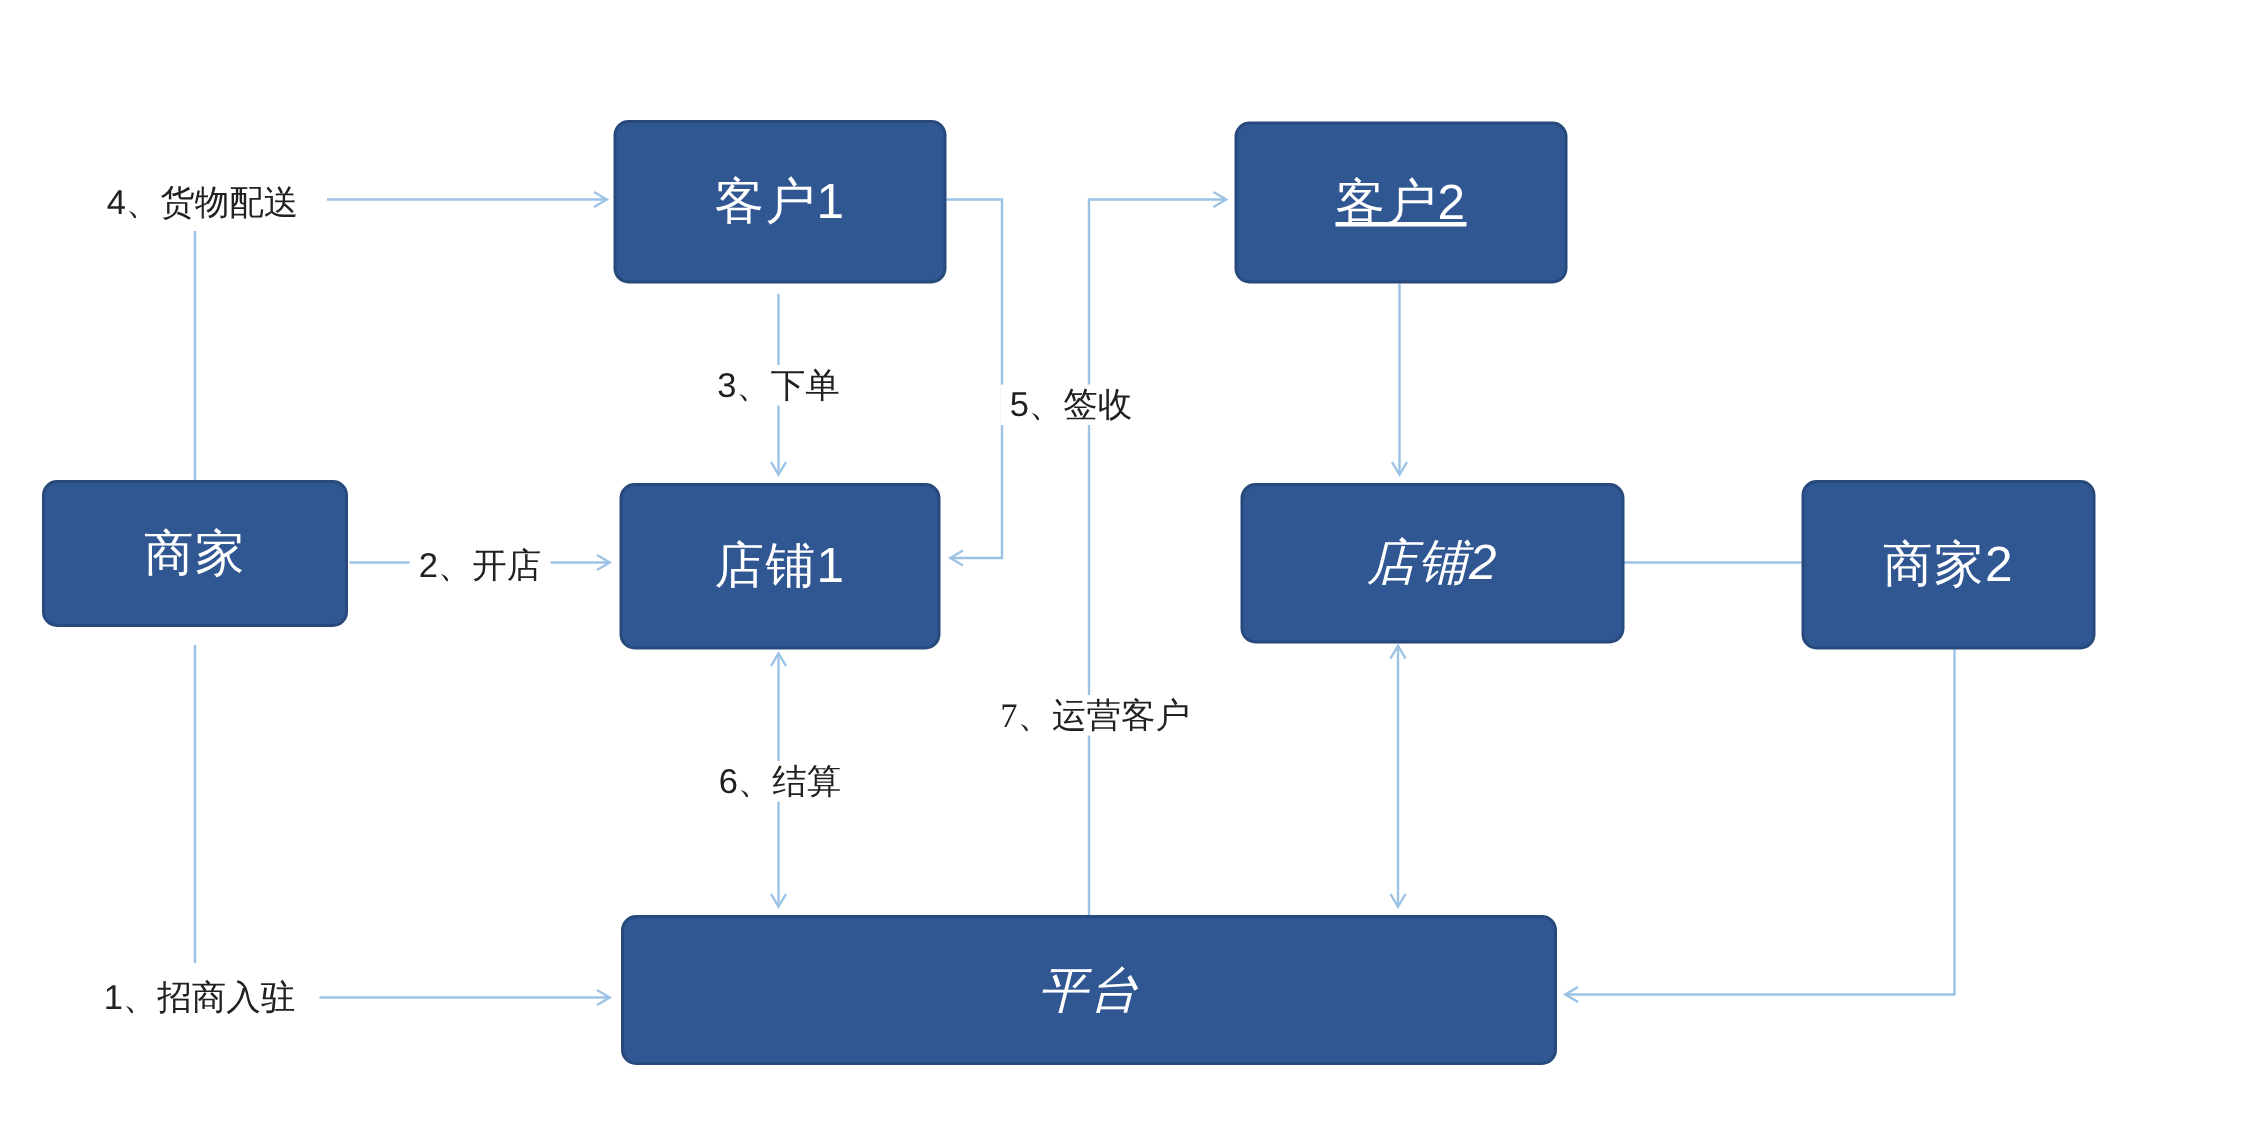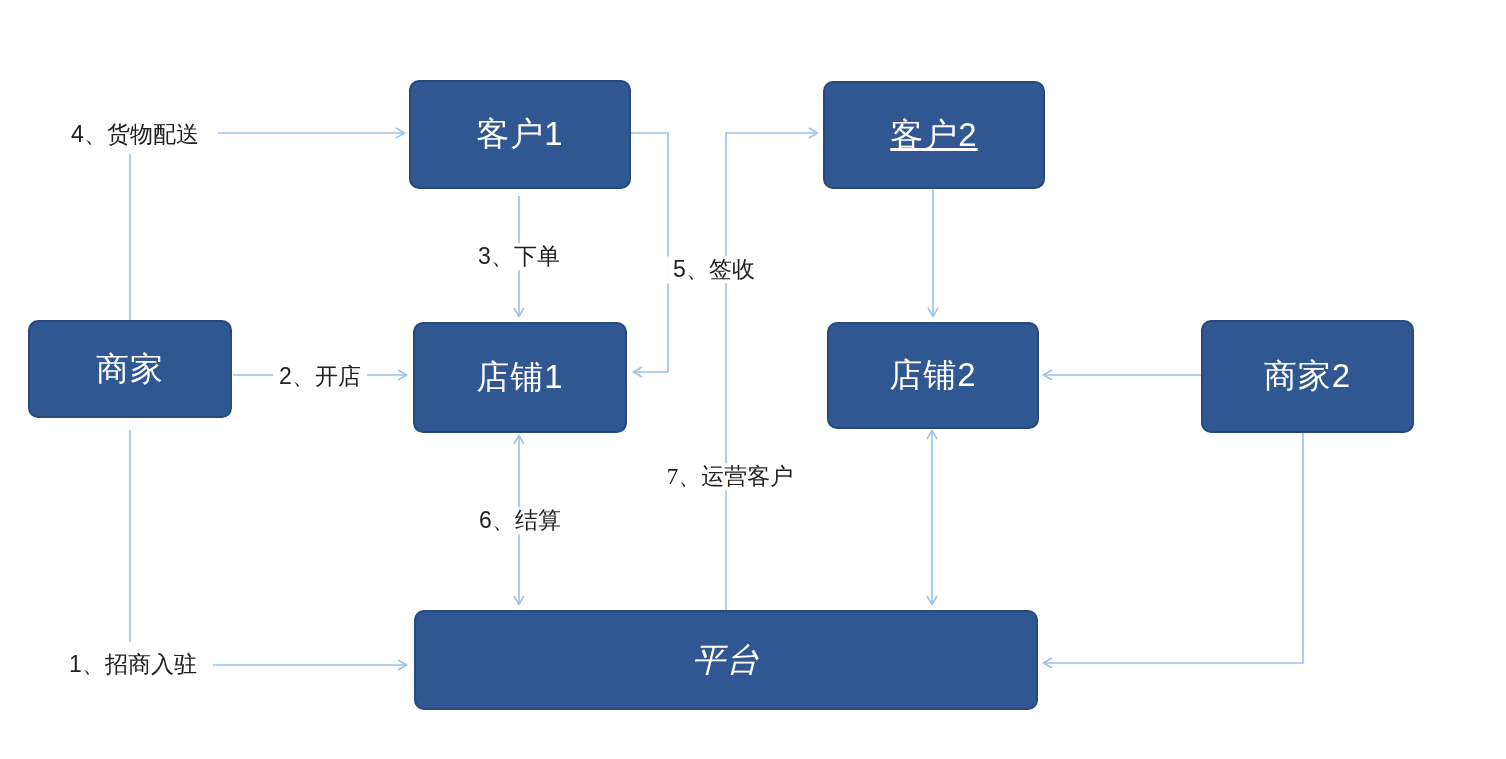--- a/index.html
+++ b/index.html
@@ -71,23 +71,23 @@
   </svg>
 
   <div class="node" style="left:28px;  top:320px; width:204px; height:98px;">商家</div>
 
   <div class="node" style="left:409px; top:80px;  width:222px; height:109px;">客户1</div>
 
   <div class="node" style="left:413px; top:322px; width:214px; height:111px;">店铺1</div>
 
   <div class="node" style="left:823px; top:81px;  width:222px; height:108px;text-decoration:underline;">客户2</div>
 
-  <div class="node" style="left:827px; top:322px; width:212px; height:107px;">店铺2</div>
+  <div class="node" style="left:827px; top:322px; width:256px; height:107px;font-style:italic;">店铺2</div>
 
-  <div class="node" style="left:1201px; top:320px; width:213px; height:113px;">商家2</div>
+  <div class="node" style="left:1201px; top:320px; width:196px; height:113px;">商家2</div>
 
   <div class="node" style="left:414px; top:610px; width:624px; height:100px;font-style:italic;">平台</div>
 
   <div class="elabel" style="left:135px; top:135px;">4、货物配送</div>
 
   <div class="elabel" style="left:320px; top:377px;">2、开店</div>
 
   <div class="elabel" style="left:519px; top:257px;">3、下单</div>
 
   <div class="elabel" style="left:714px; top:270px;">5、签收</div>

